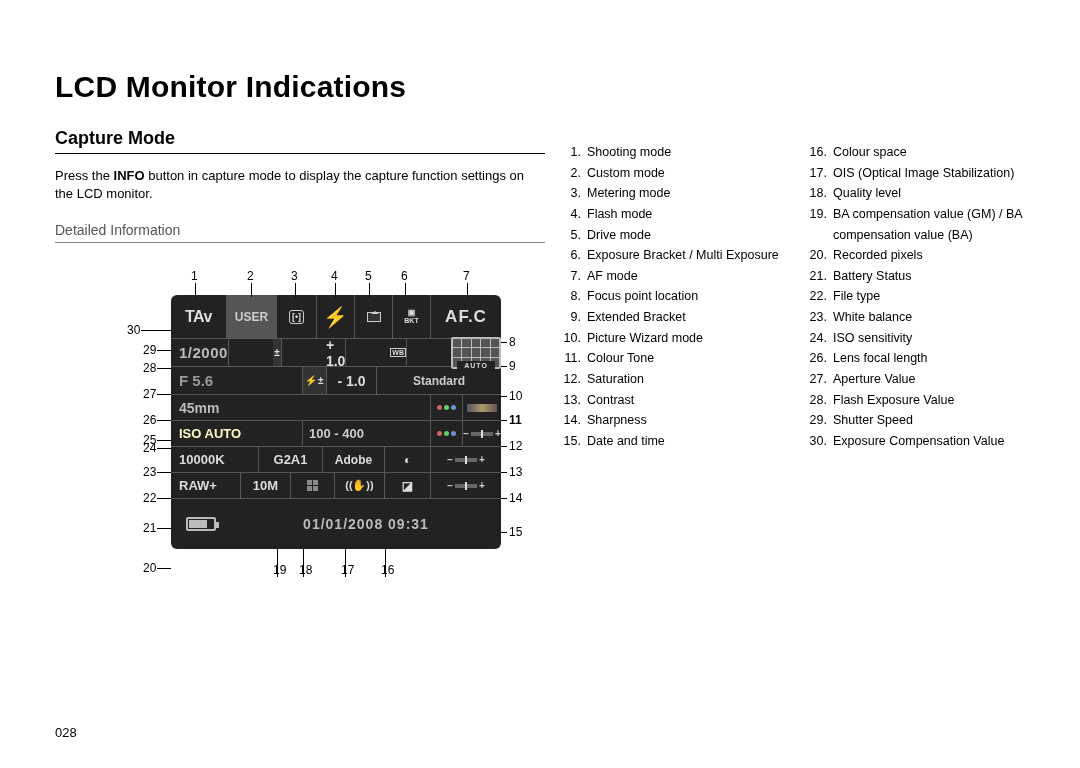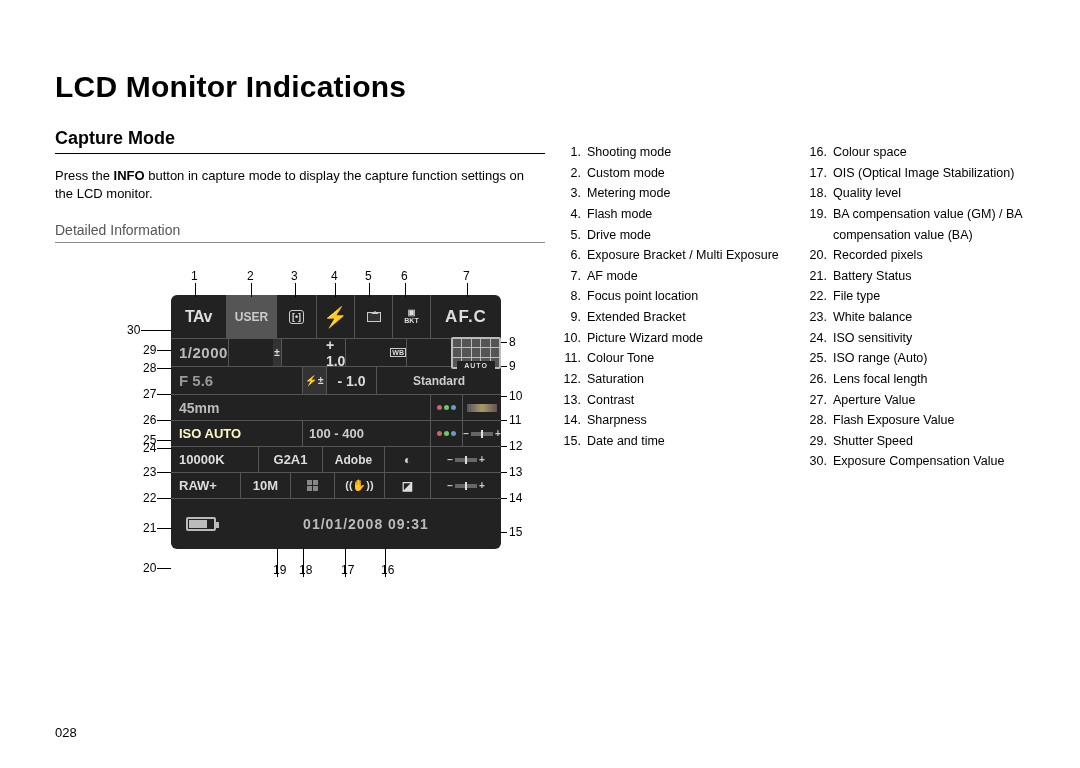--- a/index.html
+++ b/index.html
@@ -369,21 +369,21 @@
           <div class="callout" style="left: 338px; top: 6px;">6</div>
           <div class="dlinev" style="left: 342px; top: 20px; height: 14px;"></div>
           <div class="callout" style="left: 400px; top: 6px;">7</div>
           <div class="dlinev" style="left: 404px; top: 20px; height: 14px;"></div>
           <div class="callout" style="left: 446px; top: 72px;">8</div>
           <div class="dline" style="top: 79px; left: 438px; width: 6px;"></div>
           <div class="callout" style="left: 446px; top: 96px;">9</div>
           <div class="dline" style="top: 103px; left: 438px; width: 6px;"></div>
           <div class="callout" style="left: 446px; top: 126px;">10</div>
           <div class="dline" style="top: 133px; left: 438px; width: 6px;"></div>
-          <div class="callout" style="left: 446px; top: 150px;">11</div>
+          <div class="callout" style="left: 446px; top: 150px; font-weight: bold;">11</div>
           <div class="dline" style="top: 157px; left: 438px; width: 6px;"></div>
           <div class="callout" style="left: 446px; top: 176px;">12</div>
           <div class="dline" style="top: 183px; left: 438px; width: 6px;"></div>
           <div class="callout" style="left: 446px; top: 202px;">13</div>
           <div class="dline" style="top: 209px; left: 438px; width: 6px;"></div>
           <div class="callout" style="left: 446px; top: 228px;">14</div>
           <div class="dline" style="top: 235px; left: 438px; width: 6px;"></div>
           <div class="callout" style="left: 446px; top: 262px;">15</div>
           <div class="dline" style="top: 269px; left: 438px; width: 6px;"></div>
           <div class="callout" style="left: 64px; top: 60px;">30</div>
@@ -516,24 +516,20 @@
             </li>
             <li>
               <span class="n">23.</span>
               <span class="t2">White balance</span>
             </li>
             <li>
               <span class="n">24.</span>
               <span class="t2">ISO sensitivity</span>
             </li>
             <li>
-              <span class="n">25.</span>
-              <span class="t2">ISO range (Auto)</span>
-            </li>
-            <li>
               <span class="n">26.</span>
               <span class="t2">Lens focal length</span>
             </li>
             <li>
               <span class="n">27.</span>
               <span class="t2">Aperture Value</span>
             </li>
             <li>
               <span class="n">28.</span>
               <span class="t2">Flash Exposure Value</span>

